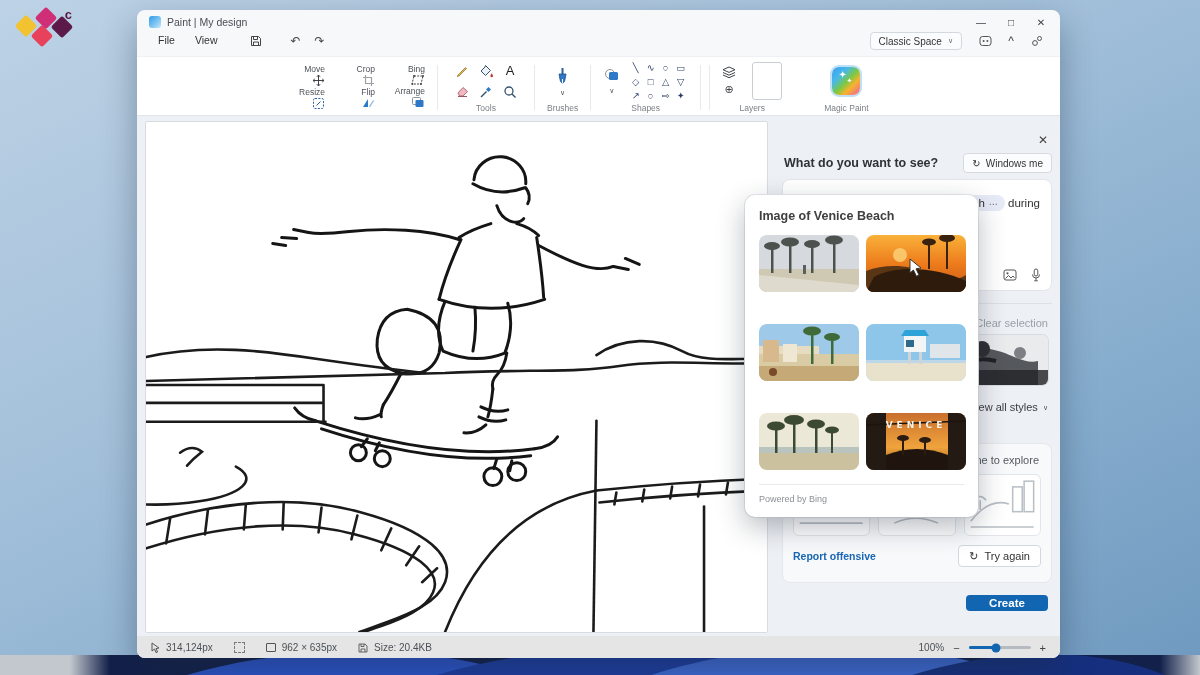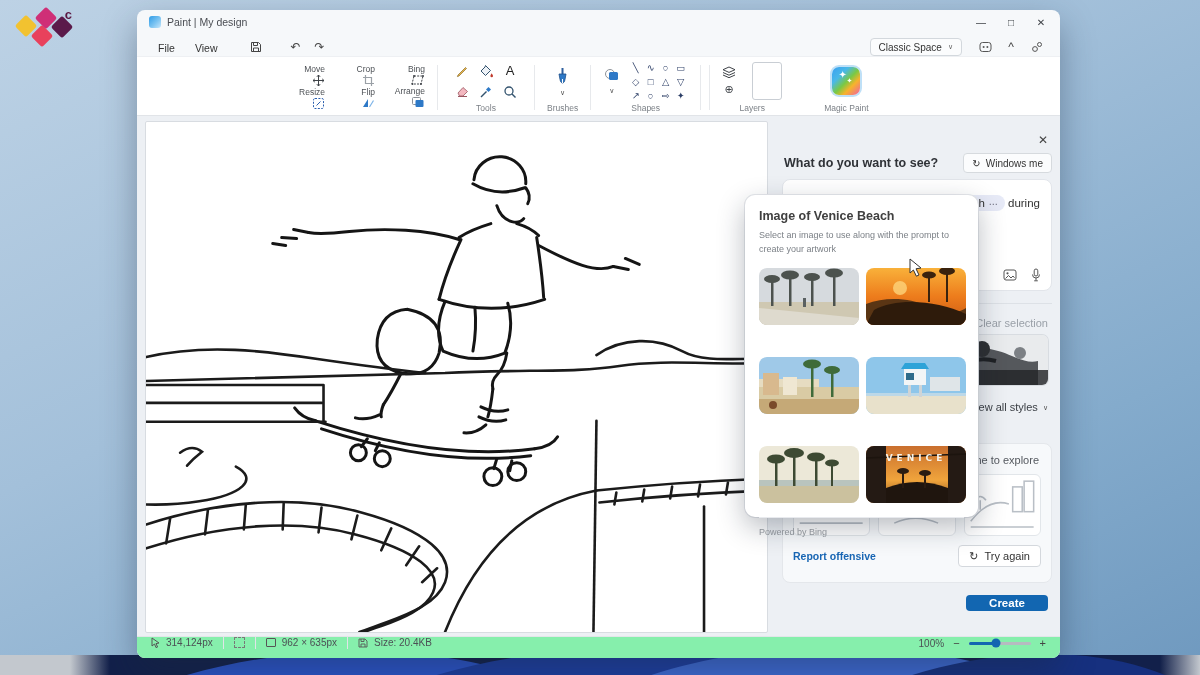--- a/index.html
+++ b/index.html
@@ -21,21 +21,21 @@
   .wm-text{font-size:27px;color:#3d3f49;letter-spacing:.3px}
   
   .window{position:absolute;left:137px;top:10px;width:923px;height:648px;background:#f6f8fa;
     border-radius:8px;box-shadow:0 14px 34px rgba(25,40,60,.38);overflow:hidden;z-index:10}
   .titlebar{height:22px;display:flex;align-items:center;padding:2px 4px 0 12px}
   .app-icon{width:12px;height:12px;border-radius:3px;margin-right:6px;
     background:linear-gradient(135deg,#2e9be6 0%,#7cc4f2 55%,#c8e7fb 100%)}
   .title-text{font-size:10.5px;color:#4a4d53}
   .controls{margin-left:auto;display:flex}
   .ctrl{width:30px;height:18px;display:flex;align-items:center;justify-content:center;font-size:10px;color:#3d4045;cursor:default}
-  .menubar{height:24px;display:flex;align-items:flex-end;padding:0 12px;gap:2px}
+  .menubar{height:24px;display:flex;align-items:flex-start;padding:0 12px;gap:2px}
   .menu-item{font-size:10.5px;color:#333;padding:2px 9px;border-radius:4px}
   .mb-gap{width:14px}
   .mb-icon{width:22px;height:18px;display:flex;align-items:center;justify-content:center;font-size:12px;color:#444}
   .theme-select{margin-left:auto;display:flex;align-items:center;gap:6px;border:1px solid #d3d8dd;background:#fbfcfd;
     border-radius:4px;height:18px;padding:0 8px;font-size:10px;color:#333}
   .theme-select .chev{font-size:7px;color:#666}
   .tb-right-icons{display:flex;align-items:center;margin-left:10px;gap:4px}
   
   .ribbon{height:60px;background:#fff;border-top:1px solid #eef0f3;border-bottom:1px solid #e1e4e8;
     display:flex;align-items:stretch;padding:3px 6px 0 142px}
@@ -95,21 +95,21 @@
   .results-thumbs{display:flex;gap:8px;margin-top:8px}
   .mini-thumb{width:79px;height:62px;background:#fff;border:1px solid #e2e6ea;border-radius:6px;overflow:hidden}
   .mini-thumb svg{width:100%;height:100%}
   .results-footer{display:flex;align-items:center;margin-top:9px}
   .report-link{font-size:10.5px;font-weight:700;color:#1866b4}
   .tryagain-btn{margin-left:auto;display:flex;align-items:center;gap:6px;background:#fff;border:1px solid #d4d8dd;
     border-radius:4px;height:22px;padding:0 10px;font-size:11px;color:#333}
   .create-btn{position:absolute;right:4px;top:474px;width:82px;height:16px;background:#1266b1;color:#fff;
     border:none;border-radius:4px;font-size:11.5px;font-weight:700;font-family:inherit}
   
-  .statusbar{height:22px;background:#86efac;border-top:1px solid #e3e6e9;display:flex;align-items:flex-start;
+  .statusbar{height:22px;background:#e5e5e5;border-top:1px solid #e3e6e9;display:flex;align-items:center;
     padding:0 14px;font-size:10px;color:#4c5055;gap:10px}
   .st-seg{display:flex;align-items:center;gap:6px}
   .st-sep{width:1px;height:12px;background:#e1e4e8}
   .sel-box{width:11px;height:11px;border:1px dashed #777;border-radius:1px}
   .cnv-box{width:10px;height:9px;border:1.2px solid #555;border-radius:1px}
   .zoom-cluster{margin-left:auto;display:flex;align-items:center;gap:9px}
   .zoom-slider{position:relative;width:62px;height:3px;background:#b6bbc1;border-radius:2px}
   .zoom-fill{position:absolute;left:0;top:0;height:3px;width:45%;background:#1266b1;border-radius:2px}
   .zoom-thumb{position:absolute;left:45%;top:50%;transform:translate(-50%,-50%);width:9px;height:9px;
     border-radius:50%;background:#1266b1}
@@ -551,21 +551,20 @@
         <div class="zoom-fill"></div>
         <div class="zoom-thumb"></div>
       </div>
       <span class="pm">+</span>
     </div>
   </div>
 </div>
 
 <div class="popup">
   <div class="popup-title">Image of Venice Beach</div>
-  <div class="popup-sub">Select an image to use along with the prompt to create your artwork</div>
   <div class="popup-grid">
     <div class="pthumb">
       <svg viewBox="0 0 100 57" preserveAspectRatio="none">
           <rect width="100" height="57" fill="#d6dade"></rect>
           <rect y="34" width="100" height="23" fill="#cfc8b2"></rect>
           <path d="M0 40 L100 50 L100 57 L0 57 Z" fill="#dedace"></path>
           <g fill="#4c524e">
             <rect x="12" y="12" width="2.5" height="26"></rect>
             <rect x="30" y="8" width="2.5" height="30"></rect>
             <rect x="52" y="10" width="2.5" height="28"></rect>

